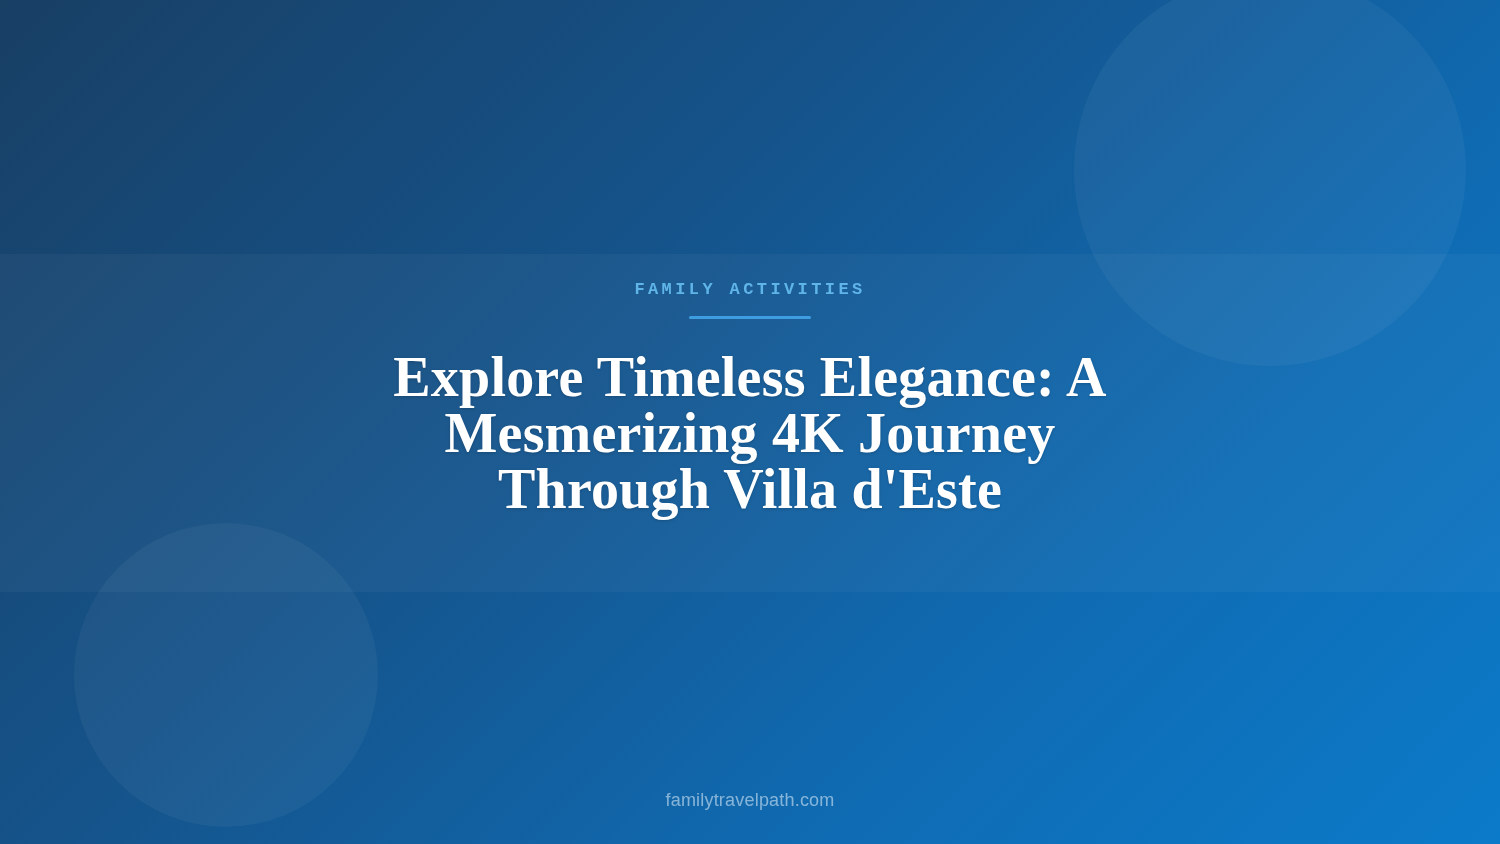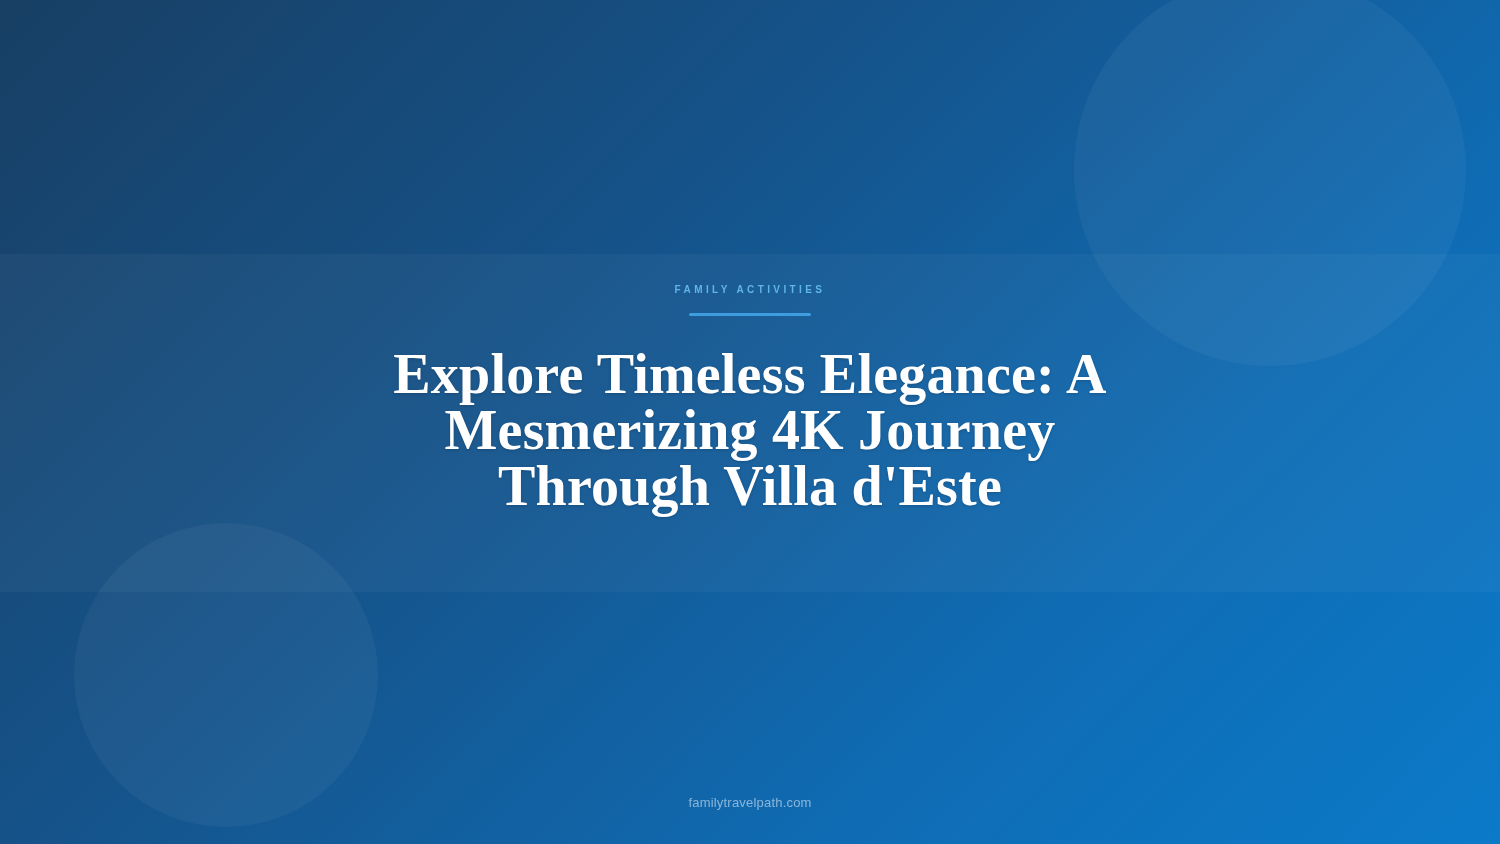--- a/index.html
+++ b/index.html
@@ -63,22 +63,22 @@
     align-items: center;
     justify-content: center;
     text-align: center;
   }
   .inner {
     width: 900px;
     margin-top: -46px;
   }
 
   .eyebrow {
-    font-family: Liberation Sans, sans-serif;
-    font-size: 10px;
+    font-family: Liberation Mono, monospace;
+    font-size: 17px;
     font-weight: 700;
     letter-spacing: 3.4px;
     color: #5fb4e8;
     text-transform: uppercase;
     line-height: 1;
     margin: 0 0 18px 0;
   }
 
   .divider {
     width: 122px;
@@ -102,21 +102,21 @@
 
   .footer {
     position: absolute;
     left: 0;
     bottom: 33px;
     width: 100%;
     text-align: center;
   }
   .site-url {
     font-family: "Liberation Sans", sans-serif;
-    font-size: 13px;
+    font-size: 18px;
     font-weight: 400;
     color: rgba(214, 232, 246, 0.60);
     letter-spacing: 0.2px;
   }
 </style>
 </head>
 <body>
 
 <div id="stage">
 

